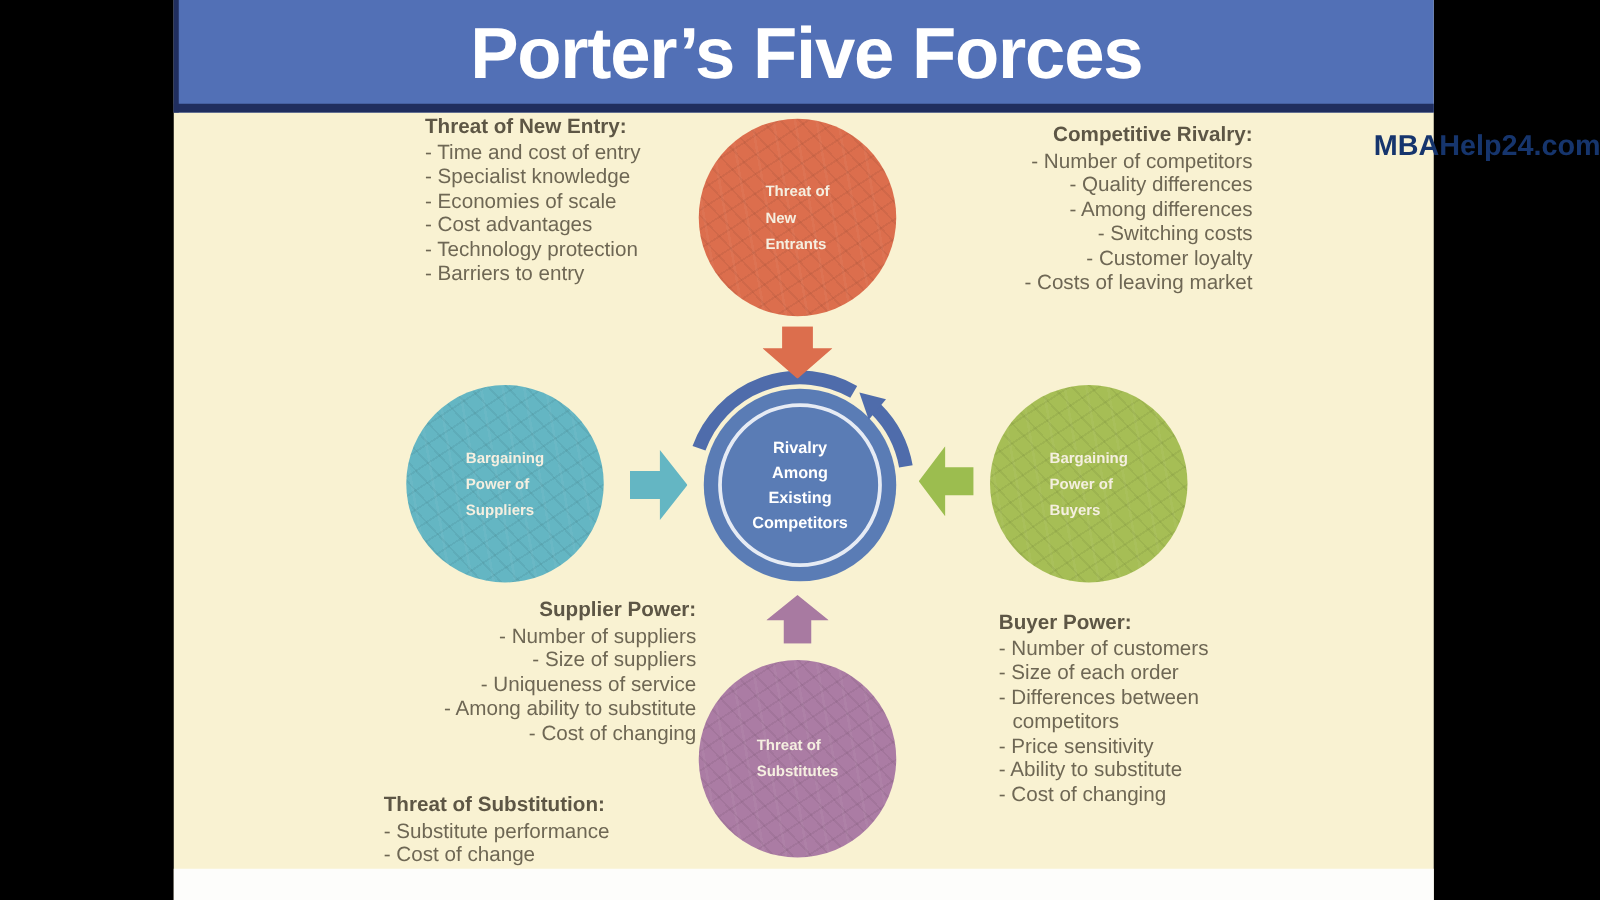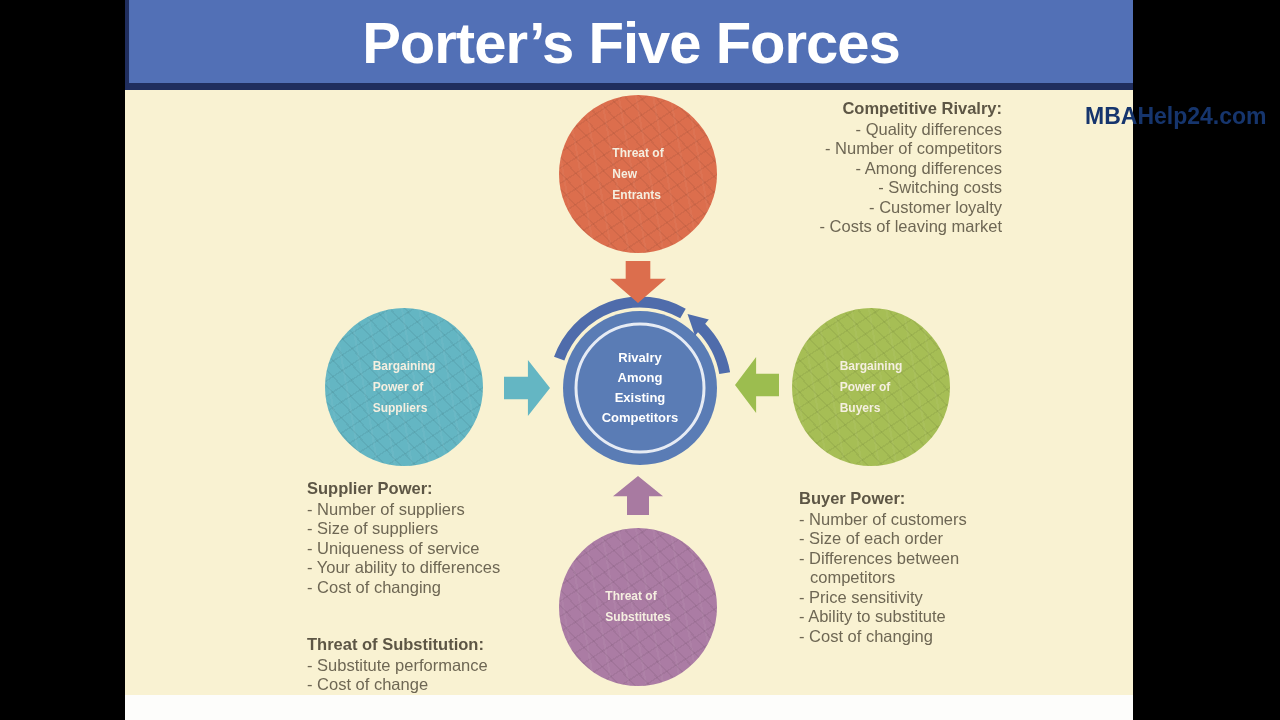--- a/index.html
+++ b/index.html
@@ -2,21 +2,21 @@
 <html><head>
 <meta charset="utf-8">
 <style>
   html,body{margin:0;padding:0;}
   body{
     width:1280px;height:720px;background:#000;
     font-family:"Liberation Sans", sans-serif;
     overflow:hidden;
   }
   .stage{position:relative;width:1280px;height:720px;background:#000;}
-  .slide-area{position:absolute;left:125px;top:0;width:1008px;height:720px;background:#f9f2d2;}
+  .slide-area{position:absolute;left:139px;top:0;width:1008px;height:720px;background:#f9f2d2;}
   .header-bar{
     position:absolute;left:0;top:0;width:1008px;height:90px;
     background:#5270b6;border-bottom:7px solid #202e5e;
     border-left:4px solid #202e5e;box-sizing:border-box;
   }
   .page-title{
     width:100%;height:83px;line-height:86px;text-align:center;
     color:#ffffff;font-size:58px;font-weight:bold;letter-spacing:-1px;
     white-space:nowrap;
   }
@@ -68,21 +68,21 @@
     clip-path:polygon(50% 0,100% 52%,72% 52%,72% 100%,28% 100%,28% 52%,0 52%);
   }
 
   
   .force-list{position:absolute;color:#6e6754;font-size:16.5px;line-height:19.5px;}
   .force-list .heading{font-weight:bold;color:#5d5645;margin-bottom:1px;}
   .force-list .item{padding-left:11px;text-indent:-11px;}
 
   .l-new-entry{left:340px;top:92px;width:240px;}
   .l-rivalry{left:762px;top:99px;width:240px;text-align:right;}
-  .l-supplier{left:307px;top:479px;width:250px;}
+  .l-supplier{left:307px;top:479px;width:250px;text-align:right;}
   .l-substitution{left:307px;top:635px;width:250px;}
   .l-buyer{left:799px;top:489px;width:205px;}
 
   .brand{
     position:absolute;left:960px;top:103px;width:178px;text-align:center;
     color:#16356d;font-weight:bold;font-size:23px;
   }
 </style>
 </head>
 <body>
@@ -92,37 +92,46 @@
 
     <div class="header-bar">
       <div class="page-title">Porter’s Five Forces</div>
     </div>
 
     <div class="brand">MBAHelp24.com</div>
 
     <div class="footer-strip"></div>
   </div>
 
+  <div class="force-list l-new-entry">
+    <div class="heading">Threat of New Entry:</div>
+    <div class="item">- Time and cost of entry</div>
+    <div class="item">- Specialist knowledge</div>
+    <div class="item">- Economies of scale</div>
+    <div class="item">- Cost advantages</div>
+    <div class="item">- Technology protection</div>
+    <div class="item">- Barriers to entry</div>
+  </div>
 
   <div class="force-list l-rivalry">
     <div class="heading">Competitive Rivalry:</div>
+    <div class="item">- Number of competitors</div>
     <div class="item">- Quality differences</div>
-    <div class="item">- Number of competitors</div>
     <div class="item">- Among differences</div>
     <div class="item">- Switching costs</div>
     <div class="item">- Customer loyalty</div>
     <div class="item">- Costs of leaving market</div>
   </div>
 
   <div class="force-list l-supplier">
     <div class="heading">Supplier Power:</div>
     <div class="item">- Number of suppliers</div>
     <div class="item">- Size of suppliers</div>
     <div class="item">- Uniqueness of service</div>
-    <div class="item">- Your ability to differences</div>
+    <div class="item">- Among ability to substitute</div>
     <div class="item">- Cost of changing</div>
   </div>
 
   <div class="force-list l-substitution">
     <div class="heading">Threat of Substitution:</div>
     <div class="item">- Substitute performance</div>
     <div class="item">- Cost of change</div>
   </div>
 
   <div class="force-list l-buyer">

